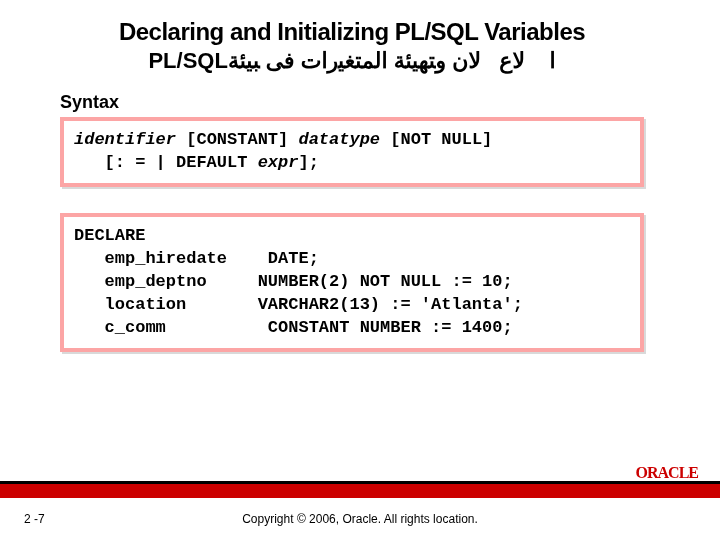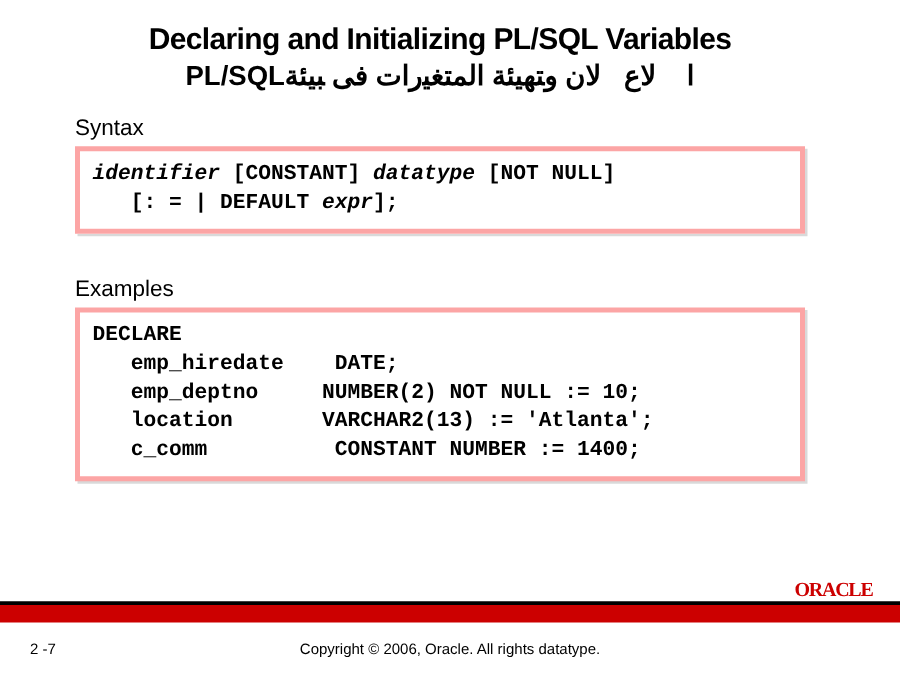--- a/index.html
+++ b/index.html
@@ -1,20 +1,20 @@
 <!DOCTYPE html>
 <html><head>
 <meta charset="utf-8">
 <style>
 body{margin:0;font-family:Arial,Helvetica,sans-serif;background:#fff;width:720px;height:540px;position:relative;overflow:hidden}
 .content{padding:18px 76px 0 60px}
 h1{font-size:24px;font-weight:bold;text-align:center;margin:0 0 2px 0;letter-spacing:-0.5px}
 .subtitle{font-size:22px;font-weight:bold;text-align:center;margin:0 0 18px 0}
 .ar{unicode-bidi:bidi-override;direction:rtl;display:inline-block;margin-left:0}
-.section-label{font-size:18px;font-weight:normal;margin:8px 0 4px 0}
+.section-label{font-size:18px;font-weight:bold;margin:8px 0 4px 0}
 .codebox{border:4px solid #fca5a5;padding:8px 10px;font-family:"Courier New",Courier,monospace;font-size:17px;font-weight:bold;line-height:1.35;white-space:pre;box-shadow:2px 2px 0 rgba(0,0,0,0.15)}
 .codebox .it{font-style:italic}
 .bottom-bar{position:absolute;left:0;right:0;bottom:42px;height:14px;background:#c00}
 .bottom-bar::before{content:"";position:absolute;left:0;top:-3px;right:0;height:3px;background:#000}
 .footer{position:absolute;left:0;right:0;bottom:0;height:42px;display:flex;align-items:center;font-size:12px}
 .page-num{position:absolute;left:24px}
 .copyright{width:100%;text-align:center}
 .oracle-logo{position:absolute;right:22px;bottom:58px;font-family:Georgia,"Times New Roman",serif;font-weight:bold;font-size:16px;color:#c00;letter-spacing:-1px}
 .examples-gap{height:26px}
 </style>
@@ -25,26 +25,25 @@
   <h1>Declaring and Initializing PL/SQL Variables</h1>
   <div class="subtitle">
     <span>PL/SQL</span><span class="ar">ﻻﻥ ﻭﺘﻬﻴﺌﺔ ﺍﻟﻤﺘﻐﻴﺭﺍﺕ ﻓﻰ ﺒﻴﺌﺔ</span>&nbsp;&nbsp;&nbsp;<span class="ar">ﻻﻉ</span>&nbsp;&nbsp;&nbsp;&nbsp;<span class="ar">ﺍ</span>
   </div>
 
   <div class="section-label">Syntax</div>
   <div class="codebox"><span class="it">identifier</span><span> [CONSTANT] </span><span class="it">datatype</span><span> [NOT NULL]</span>
 <span>   [: = | DEFAULT </span><span class="it">expr</span><span>];</span></div>
 
   <div class="examples-gap"></div>
-  <div class="section-label">Examples</div>
   <div class="codebox"><span>DECLARE</span>
 <span>   emp_hiredate    DATE;</span>
 <span>   emp_deptno     NUMBER(2) NOT NULL := 10;</span>
 <span>   location       VARCHAR2(13) := 'Atlanta';</span>
 <span>   c_comm          CONSTANT NUMBER := 1400;</span></div>
 </div>
 
 <div class="oracle-logo">ORACLE</div>
 <div class="bottom-bar"></div>
 <div class="footer">
   <span class="page-num">2 -7</span>
-  <span class="copyright">Copyright © 2006, Oracle.  All rights datatype.</span>
+  <span class="copyright">Copyright © 2006, Oracle.  All rights location.</span>
 </div>
 
 </body></html>

